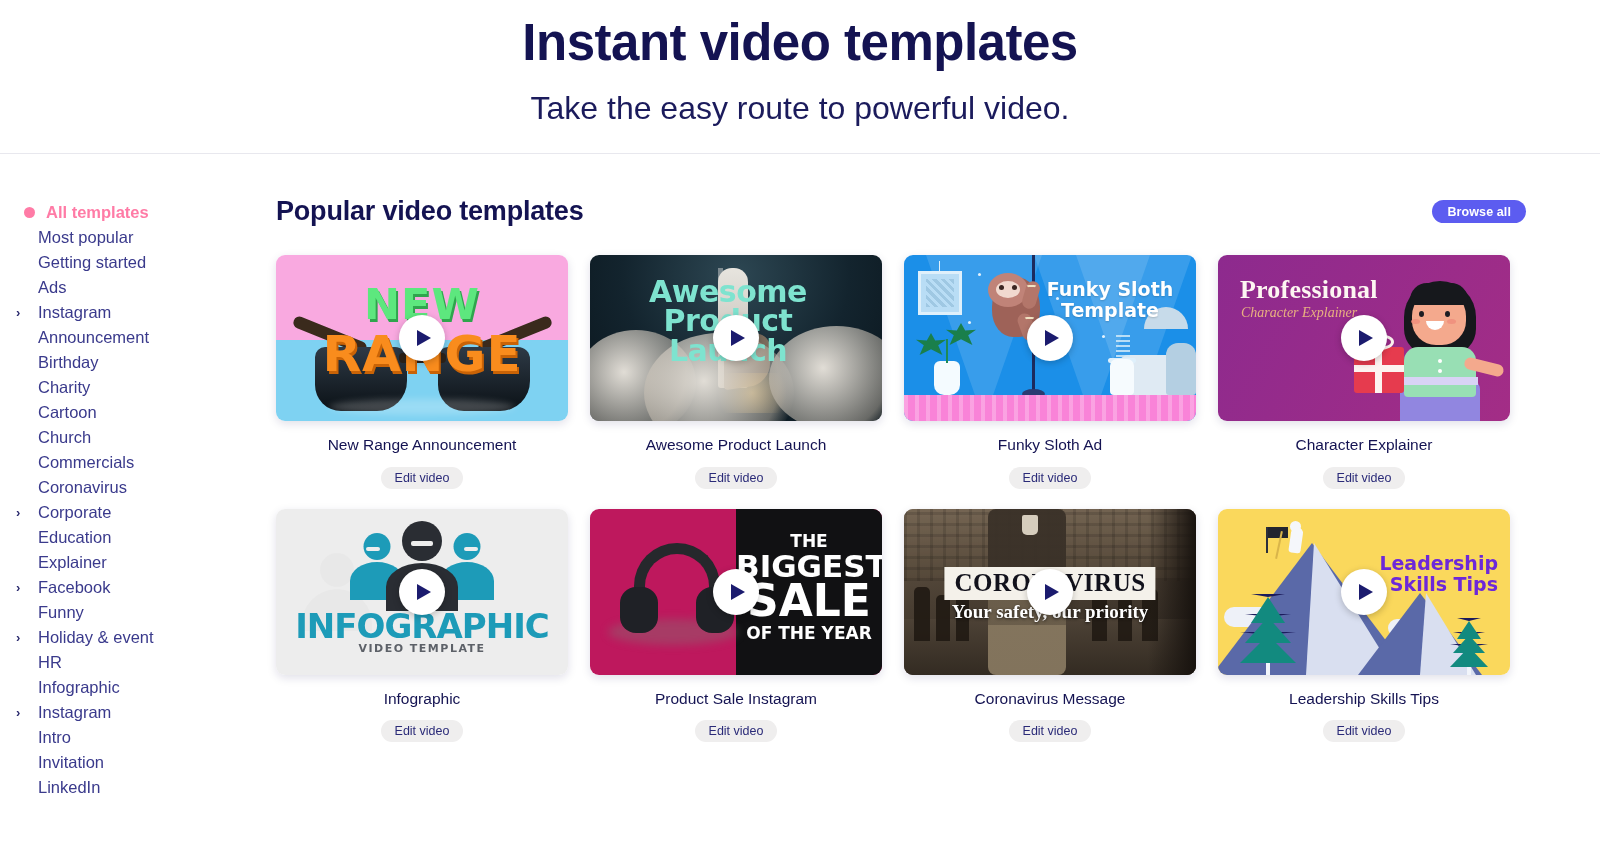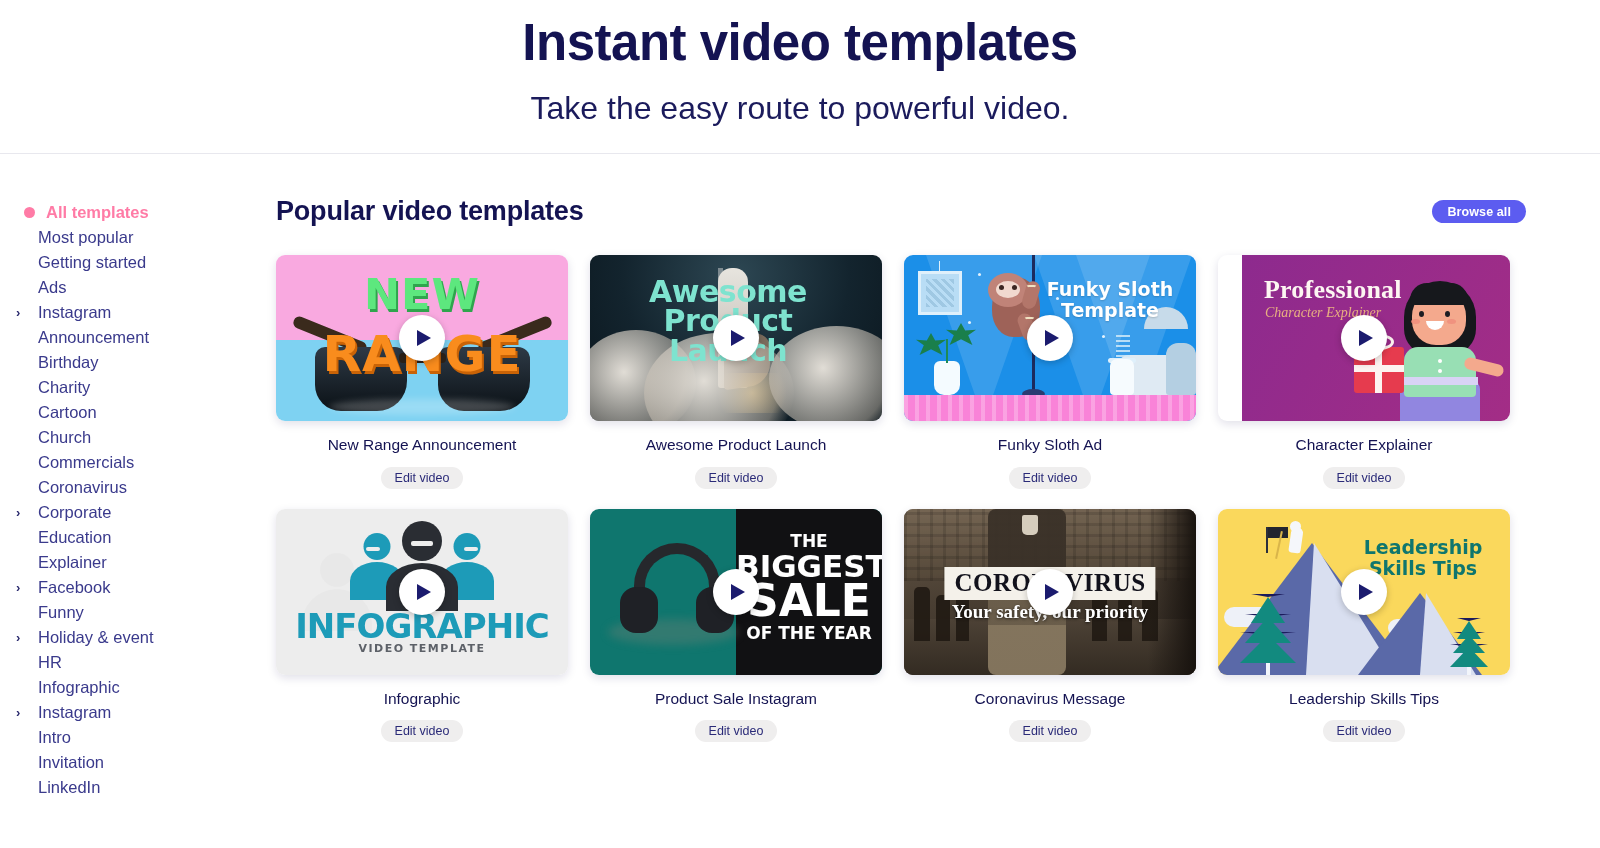--- a/index.html
+++ b/index.html
@@ -112,21 +112,21 @@
   .nr-lens.l { left:0; } .nr-lens.r { right:0; }
   .nr-bridge { position:absolute; left:84px; top:22px; width:47px; height:10px; background:#2b2118; border-radius:4px; }
   .nr-arm { position:absolute; top:-2px; width:78px; height:12px; background:#3a2a1c; border-radius:7px; }
   .nr-arm.l { left:-24px; transform:rotate(22deg); }
   .nr-arm.r { right:-24px; transform:rotate(-22deg); }
   .nr-new, .nr-range {
     position:absolute; left:0; right:0; text-align:center;
     font-weight:900; font-family:"DejaVu Sans", sans-serif;
     letter-spacing:1px; z-index:5;
   }
-  .nr-new { top:14px; font-size:43px; color:#5de77e; text-shadow:2px 3px 0 #2fa54d; }
+  .nr-new { top:24px; font-size:43px; color:#5de77e; text-shadow:2px 3px 0 #2fa54d; }
   .nr-range { top:70px; font-size:50px; color:#f98c1d; text-shadow:2px 3px 0 #c96306; }
   .nr-refl { position:absolute; left:18%; right:18%; bottom:6px; height:16px; background:rgba(255,255,255,.22); border-radius:50%; filter:blur(3px); }
 
   
   .t-launch { background:radial-gradient(ellipse at 50% 12%,#2d4753 0%,#13242e 55%,#0a151c 100%); }
   .lx-rocket { position:absolute; left:49%; top:8%; width:30px; height:120px; margin-left:-15px;
     background:linear-gradient(#e7e4de,#b9b4ab); border-radius:14px 14px 3px 3px; }
   .lx-fin { position:absolute; left:46%; top:48%; width:46px; height:52px; background:#7a6b5c; border-radius:4px 16px 20px 4px; transform:skewY(-8deg); }
   .lx-tower { position:absolute; left:44%; top:8%; width:5px; height:60px; background:#7d8a90; }
   .lx-smoke {
@@ -179,21 +179,21 @@
   .sl-sofa2 { position:absolute; right:0; bottom:26px; width:30px; height:52px; background:#b4cfe2; border-radius:12px 12px 3px 3px; }
   .sl-umb { position:absolute; right:8px; top:52px; width:44px; height:22px; background:#c7dbea; border-radius:22px 22px 0 0; }
   .sl-txt {
     position:absolute; right:10px; top:24px; width:152px; text-align:center; z-index:5;
     color:#fff; font-weight:900; font-size:19px; line-height:1.08;
     font-family:"DejaVu Sans", sans-serif; text-shadow:0 1px 2px rgba(0,0,0,.18);
   }
   .sl-dot { position:absolute; width:3px; height:3px; background:#fff; border-radius:50%; opacity:.85; }
 
   
-  .t-char { background:#962b8f; background:linear-gradient(120deg,#8d2a8e,#a32d86);margin-left:24px; }
+  .t-char { background:#962b8f; background:linear-gradient(120deg,#8d2a8e,#a32d86); }
   .ce-t1 { position:absolute; left:22px; top:20px; font-family:"Liberation Serif", serif;
      font-size:26px; font-weight:700; color:#fdf6f2; letter-spacing:.2px; }
   .ce-t2 { position:absolute; left:23px; top:50px; font-family:"Liberation Serif", serif;
      font-size:14px; font-style:italic; color:#e8b080; }
   .ce-hair { position:absolute; right:34px; top:26px; width:72px; height:74px; background:#16181c; border-radius:36px 36px 26px 26px; }
   .ce-face { position:absolute; right:44px; top:34px; width:54px; height:56px; background:#f4a98d; border-radius:27px 27px 24px 24px; }
   .ce-fringe { position:absolute; right:42px; top:28px; width:58px; height:22px; background:#16181c; border-radius:28px 28px 8px 8px; }
   .ce-eye { position:absolute; top:56px; width:5px; height:6px; background:#1c1c22; border-radius:50%; }
   .ce-eye.l { right:86px; } .ce-eye.r { right:60px; }
   .ce-cheek { position:absolute; top:64px; width:9px; height:5px; background:#ef8c7c; border-radius:50%; opacity:.8; }
@@ -228,21 +228,21 @@
   .ig-c .h { width:40px; height:40px; } .ig-c .b { top:42px; width:72px; height:48px; }
   .ig-mouth { position:absolute; background:#ededed; border-radius:2px; }
   .ig-txt { position:absolute; left:0; right:0; top:97px; text-align:center; z-index:5;
      font-family:"DejaVu Sans", sans-serif; font-weight:900; font-size:34px;
      color:#1d9bb8; letter-spacing:-1px; }
   .ig-sub { position:absolute; left:0; right:0; top:133px; text-align:center; z-index:5;
      font-family:"DejaVu Sans", sans-serif; font-weight:700; font-size:11px;
      color:#5d6168; letter-spacing:1.5px; }
 
   
-  .t-sale { background:#0f766e; }
+  .t-sale { background:#be185d; }
   .ps-black { position:absolute; right:0; top:0; bottom:0; width:50%; background:#111113; }
   .ps-hp-band { position:absolute; left:44px; top:34px; width:86px; height:52px;
      border:11px solid #26282c; border-bottom:none; border-radius:46px 46px 0 0; }
   .ps-cup { position:absolute; top:78px; width:38px; height:46px; background:#1f2126; border-radius:16px; }
   .ps-cup.l { left:30px; } .ps-cup.r { left:106px; }
   .ps-shadow { position:absolute; left:18px; top:110px; width:130px; height:26px;
      background:rgba(120,132,118,.33); border-radius:50%; filter:blur(4px); }
   .ps-txt { position:absolute; right:0; width:50%; text-align:center; color:#fff;
      font-family:"DejaVu Sans", sans-serif; font-weight:900; z-index:5; line-height:1; }
   .ps-l1 { top:24px; font-size:17px; }
@@ -284,23 +284,23 @@
   .ld-tree i { position:absolute; left:50%; transform:translateX(-50%); width:0; height:0;
      border-left-color:transparent; border-right-color:transparent; border-style:solid; border-bottom-color:#128a7f; }
   .ld-trunk { position:absolute; left:50%; transform:translateX(-50%); bottom:0; width:4px; background:#f2f5fb; }
   .ld-climber { position:absolute; left:72px; top:18px; width:12px; height:26px;
      background:#f5f7fb; border-radius:6px 6px 3px 3px; transform:rotate(8deg); }
   .ld-head { position:absolute; left:72px; top:12px; width:11px; height:11px; background:#f5f7fb; border-radius:50%; }
   .ld-pole { position:absolute; left:60px; top:22px; width:2px; height:28px; background:#d9b54a; transform:rotate(12deg); }
   .ld-flagpole { position:absolute; left:48px; top:18px; width:2px; height:26px; background:#2c2f3b; }
   .ld-flag { position:absolute; left:50px; top:18px; width:20px; height:11px; background:#23252f; }
   .ld-cloud { position:absolute; background:#eef1f8; border-radius:14px; }
-  .ld-txt { position:absolute; right:12px; top:28px; width:150px; text-align:center; z-index:5;
+  .ld-txt { position:absolute; right:12px; top:44px; width:150px; text-align:right; z-index:5;
      font-family:"DejaVu Sans", sans-serif; font-weight:900; font-size:19px;
-     color:#0f766e; line-height:1.12; }
+     color:#6d28d9; line-height:1.12; }
 </style>
 </head>
 <body>
 
 <div class="hero">
   <h1>Instant video templates</h1>
   <p>Take the easy route to powerful video.</p>
 </div>
 <div class="divider"></div>
 

